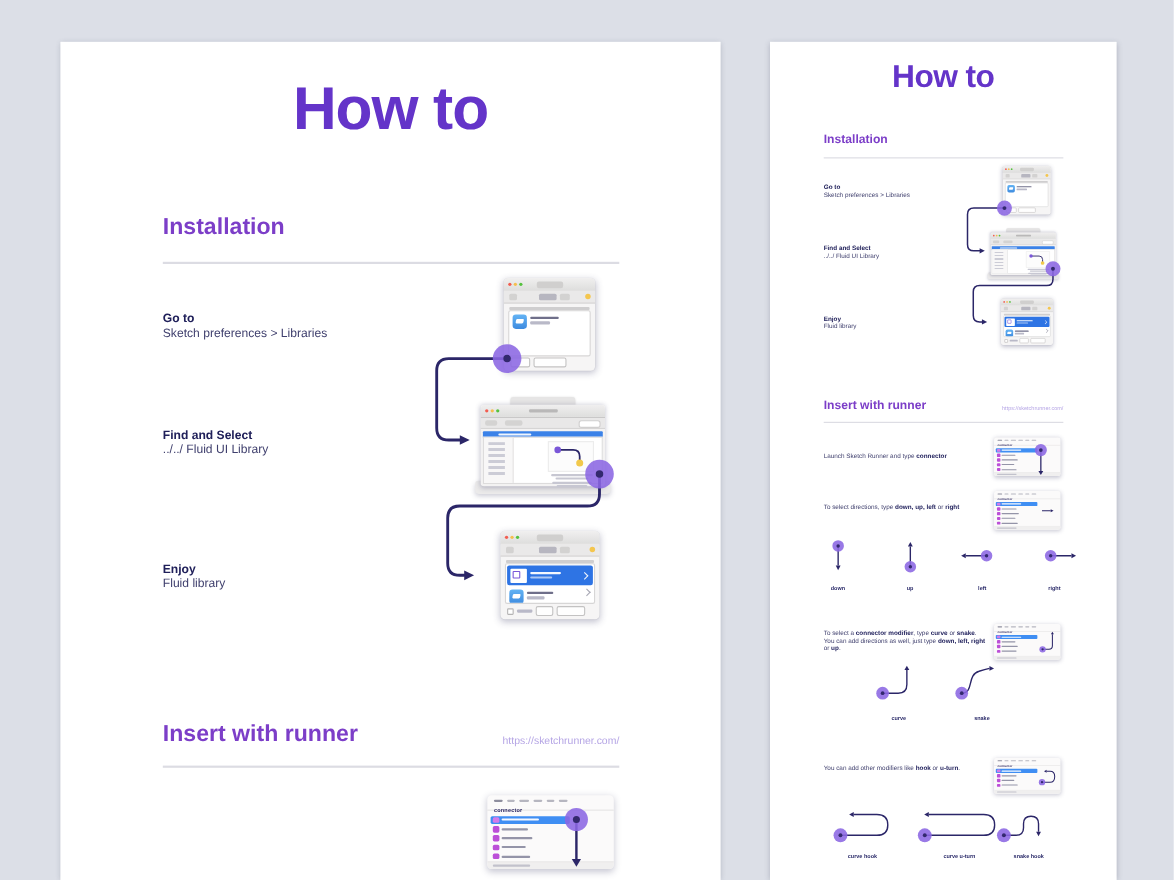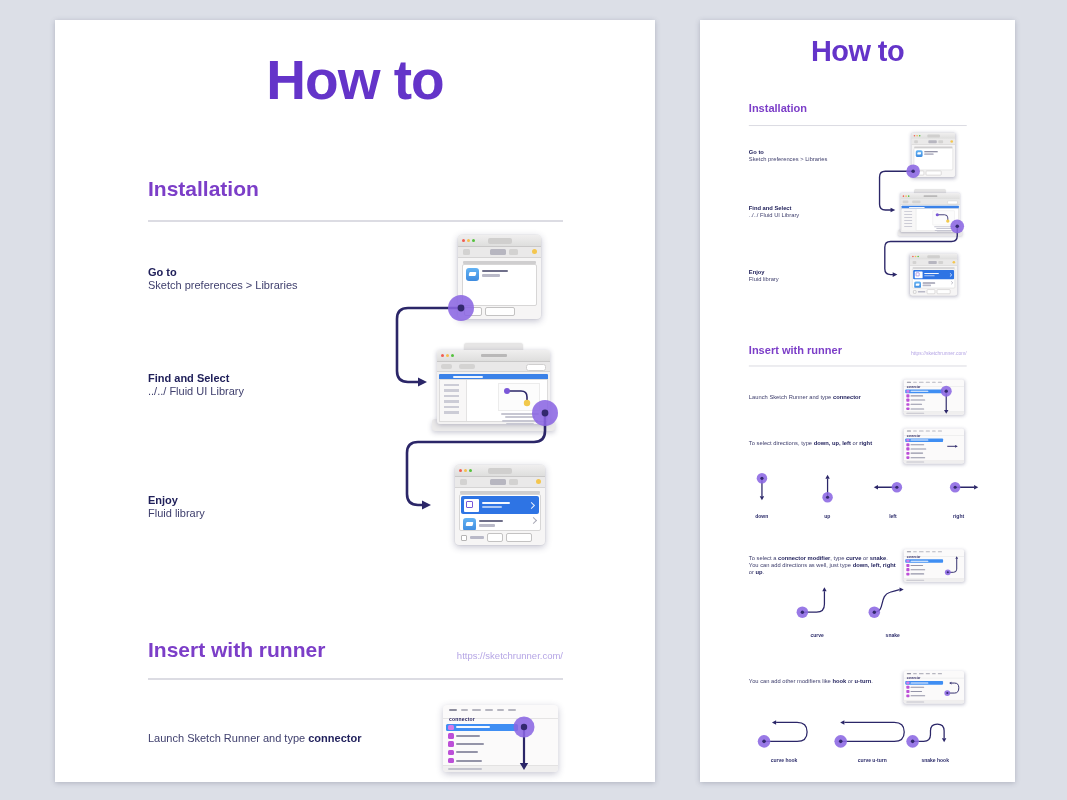--- a/index.html
+++ b/index.html
@@ -1,18 +1,18 @@
 <!DOCTYPE html>
 <html><head>
 <meta charset="utf-8">
 <style>
   html,body{margin:0;padding:0}
   body{width:1067px;height:800px;position:relative;background:#dcdfe7;overflow:hidden;
        font-family:"Liberation Sans",sans-serif}
-  .artboard{position:absolute;top:20px;background:#fff;box-shadow:0 1px 5px rgba(70,75,100,.3);overflow:hidden}
+  .artboard{position:absolute;top:38px;background:#fff;box-shadow:0 1px 5px rgba(70,75,100,.3);overflow:hidden}
   .ab-left{left:55px;width:600px;height:762px}
   .ab-right{left:700px;width:315px;height:762px}
   .ab-right .page{transform:scale(0.525);transform-origin:0 0}
   .page{position:relative;width:600px;height:1452px;background:#fff}
 
   
   .title{position:absolute;left:0;top:26px;width:100%;text-align:center;font-size:55px;line-height:68px;
          font-weight:800;color:#6434c9;letter-spacing:-1px}
   .h2{position:absolute;left:93px;font-size:21px;font-weight:700;color:#7c3ec8}
   .h2i{top:157px}.h2r{top:618px}
@@ -249,21 +249,20 @@
           <i class="tb l" style="width:14px"></i>
         <i class="btn" style="width:14px"></i>
           <i class="btn" style="width:24px"></i>
       </div>
     </div>
 
     <div class="h2 h2r">Insert with runner</div>
     <div class="rlink">https://sketchrunner.com/</div>
     <div class="rule rule2"></div>
 
-    <div class="rowtxt rowA"><span>Launch Sketch Runner and type </span><b>connector</b></div>
 
     <div class="rwin runA">
       <div class="rtabs">
           <i style="width:8px"></i>
           <i style="width:7px"></i>
           <i style="width:9px"></i>
           <i style="width:8px"></i>
           <i style="width:7px"></i>
           <i style="width:8px"></i>
         </div>

